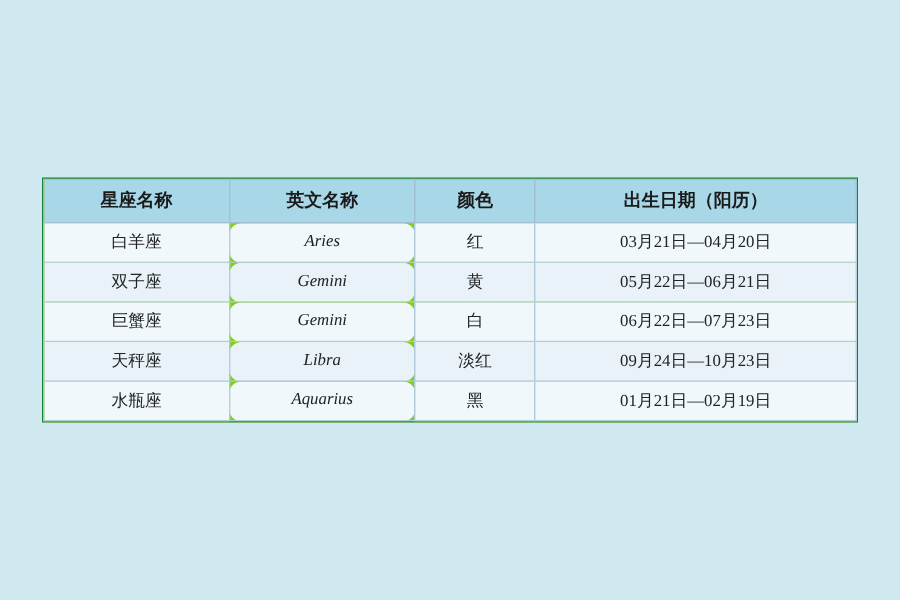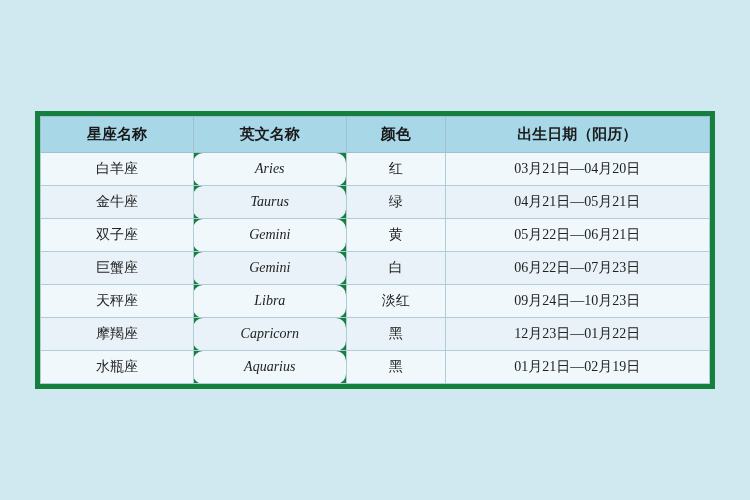--- a/index.html
+++ b/index.html
@@ -12,22 +12,22 @@
       width: 750px;
       height: 500px;
       background-color: #d0e8f0;
       display: flex;
       align-items: center;
       justify-content: center;
       font-family: "SimSun", "宋体", serif;
     }
 
     .table-container {
-      background-color: #15803d;
-      border: 5px solid #15803d;
+      background-color: #84cc16;
+      border: 1px solid #15803d;
       width: 680px;
     }
 
     table {
       width: 100%;
       border-collapse: collapse;
     }
 
     thead tr {
       background-color: #a8d8e8;
@@ -78,50 +78,38 @@
       </tr>
     </thead>
     <tbody id="table-body">
     <tr>
           <td>白羊座</td>
           <td>Aries</td>
           <td>红</td>
           <td>03月21日—04月20日</td>
         </tr>
         <tr>
-          <td>金牛座</td>
-          <td>Taurus</td>
-          <td>绿</td>
-          <td>04月21日—05月21日</td>
-        </tr>
-        <tr>
           <td>双子座</td>
           <td>Gemini</td>
           <td>黄</td>
           <td>05月22日—06月21日</td>
         </tr>
         <tr>
           <td>巨蟹座</td>
           <td>Gemini</td>
           <td>白</td>
           <td>06月22日—07月23日</td>
         </tr>
         <tr>
           <td>天秤座</td>
           <td>Libra</td>
           <td>淡红</td>
           <td>09月24日—10月23日</td>
         </tr>
         <tr>
-          <td>摩羯座</td>
-          <td>Capricorn</td>
-          <td>黑</td>
-          <td>12月23日—01月22日</td>
-        </tr>
-        <tr>
           <td>水瓶座</td>
           <td>Aquarius</td>
           <td>黑</td>
           <td>01月21日—02月19日</td>
         </tr>
       </tbody>
   </table>
 </div>
 
 </body></html>

